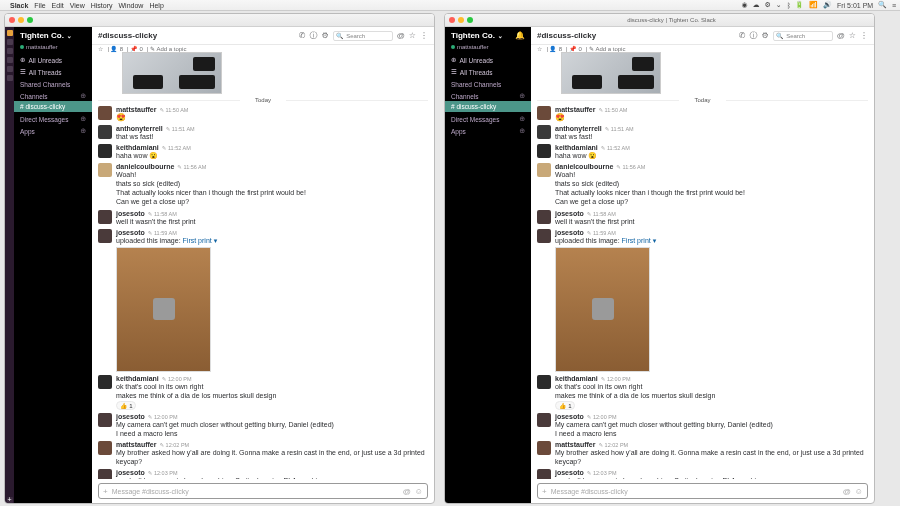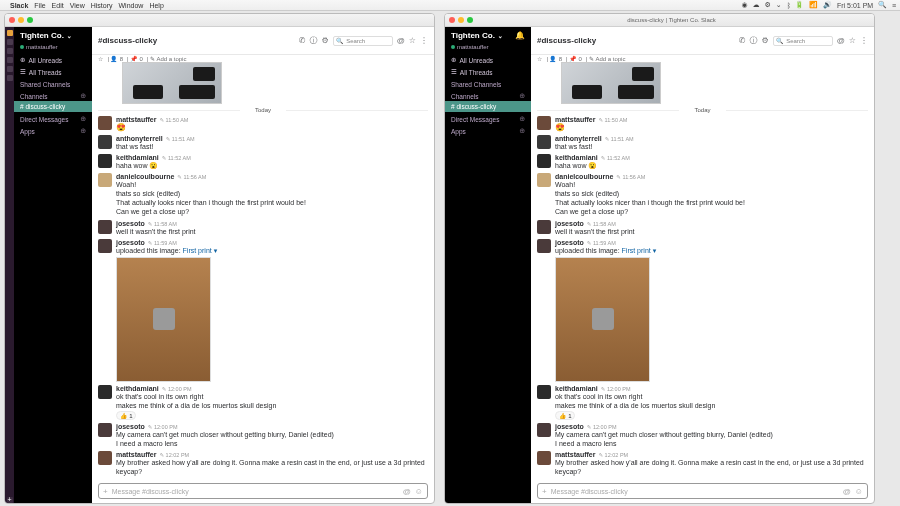--- a/index.html
+++ b/index.html
@@ -24,21 +24,21 @@
 .sidebar { width:78px; background:#000000; color:#cfc3d6; display:flex; flex-direction:column; font-size:6.5px; }
 .wsname { padding:4px 6px; font-weight:bold; color:#fff; font-size:8px; display:flex; align-items:center; }
 .wsname .chev { margin-left:3px; font-size:6px; }
 .uname { padding:0 6px 4px; font-size:6px; color:#b8a9c1; display:flex; align-items:center; gap:2px; }
 .uname .dot { width:4px; height:4px; background:#2bac76; border-radius:50%; }
 .sitem { padding:2px 6px; cursor:pointer; display:flex; align-items:center; gap:3px; }
 .sitem.sel { background:#4c9689; color:#fff; }
 .shead { padding:3px 6px 1px; color:#bda9c9; display:flex; align-items:center; justify-content:space-between; }
 .shead .plus { font-size:7px; opacity:.6; }
 .main { flex:1; display:flex; flex-direction:column; min-width:0; }
-.chead { height:28px; border-bottom:1px solid #e8e8e8; display:flex; align-items:center; padding:0 6px; gap:4px; }
+.chead { height:18px; border-bottom:1px solid #e8e8e8; display:flex; align-items:center; padding:0 6px; gap:4px; }
 .chead .cname { font-weight:bold; font-size:8px; }
 .chead .spacer { flex:1; }
 .ic { color:#717274; font-size:8px; }
 .search { width:60px; height:10px; border:1px solid #ddd; border-radius:2px; font-size:6px; color:#888; display:flex; align-items:center; padding:0 3px; gap:2px; }
 .msgs { flex:1; overflow:hidden; padding:0 6px 2px; }
 .divider { text-align:center; font-size:6px; color:#555; margin:3px 0; position:relative; }
 .divider:before,.divider:after { content:""; position:absolute; top:50%; width:43%; border-top:1px solid #eee; }
 .divider:before{left:0;} .divider:after{right:0;}
 .kbimg { width:100px; height:42px; margin-left:24px; background:linear-gradient(135deg,#d0d4d8,#a8aeb4); border:1px solid #ccc; position:relative; }
 .kbimg .key { position:absolute; background:#1a1a1a; border-radius:2px; }

